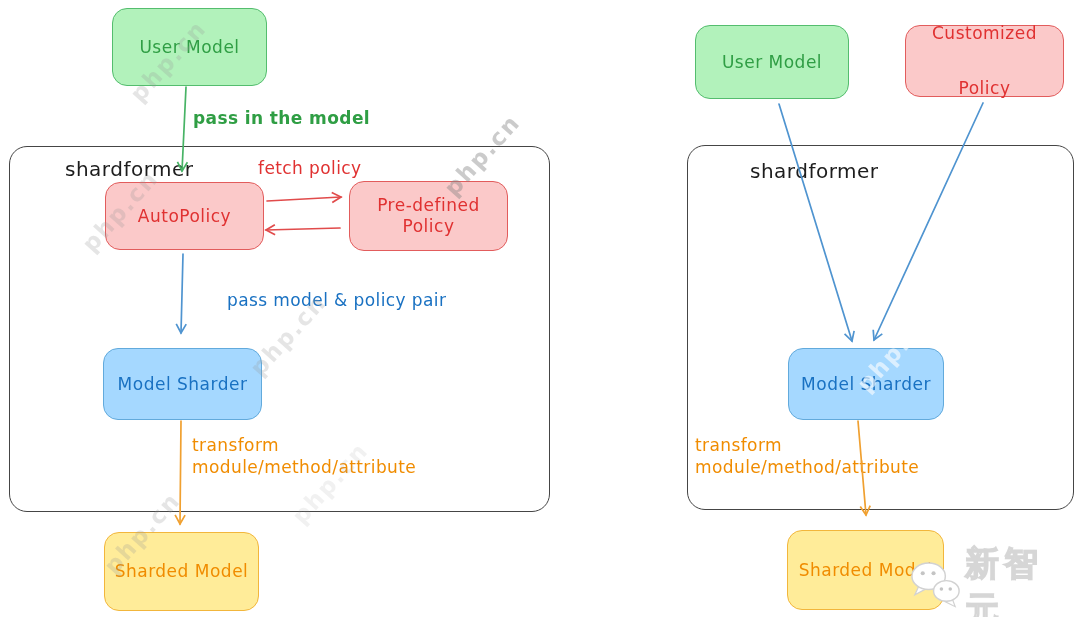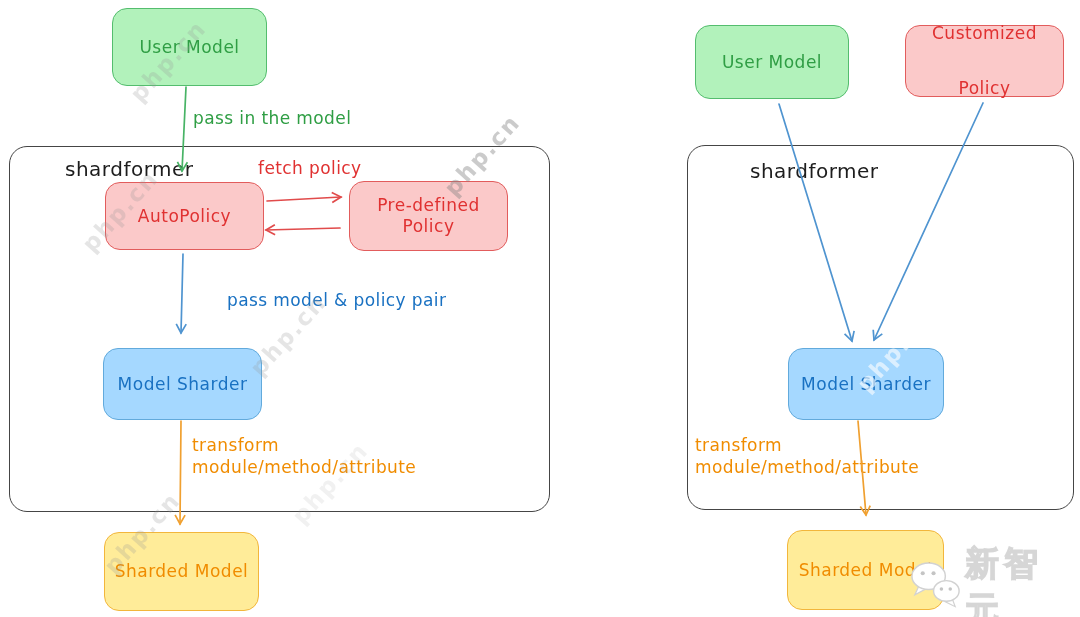--- a/index.html
+++ b/index.html
@@ -32,21 +32,21 @@
 
   .node{position:absolute;display:flex;flex-direction:column;align-items:center;
     justify-content:center;border-radius:15px;z-index:3;text-align:center;
     font-size:17px;line-height:21px;letter-spacing:.5px;}
   .node.green{background:var(--green-fill);border:1.7px solid var(--green-stroke);color:var(--green-text);}
   .node.red{background:var(--red-fill);border:1.7px solid var(--red-stroke);color:var(--red-text);}
   .node.blue{background:var(--blue-fill);border:1.7px solid var(--blue-stroke);color:var(--blue-text);}
   .node.yellow{background:var(--yellow-fill);border:1.7px solid var(--yellow-stroke);color:var(--yellow-text);}
 
   .ann{position:absolute;font-size:17px;line-height:22px;letter-spacing:.4px;z-index:4;white-space:nowrap;}
-  .ann.green{color:var(--green-text);}
+  .ann.green{color:var(--green-text);font-weight:bold;}
   .ann.red{color:var(--red-text);}
   .ann.blue{color:var(--blue-text);}
   .ann.orange{color:var(--yellow-text);}
 
   .wm{position:absolute;z-index:6;font-size:23px;font-weight:bold;letter-spacing:2px;
     color:rgba(150,150,150,0.25);transform:rotate(-48deg);pointer-events:none;white-space:nowrap;}
   .wm.dark{color:rgba(130,130,130,0.42);}
   .wm.light{color:rgba(255,255,255,0.6);}
   .wm.faint{color:rgba(160,160,160,0.15);}
 

